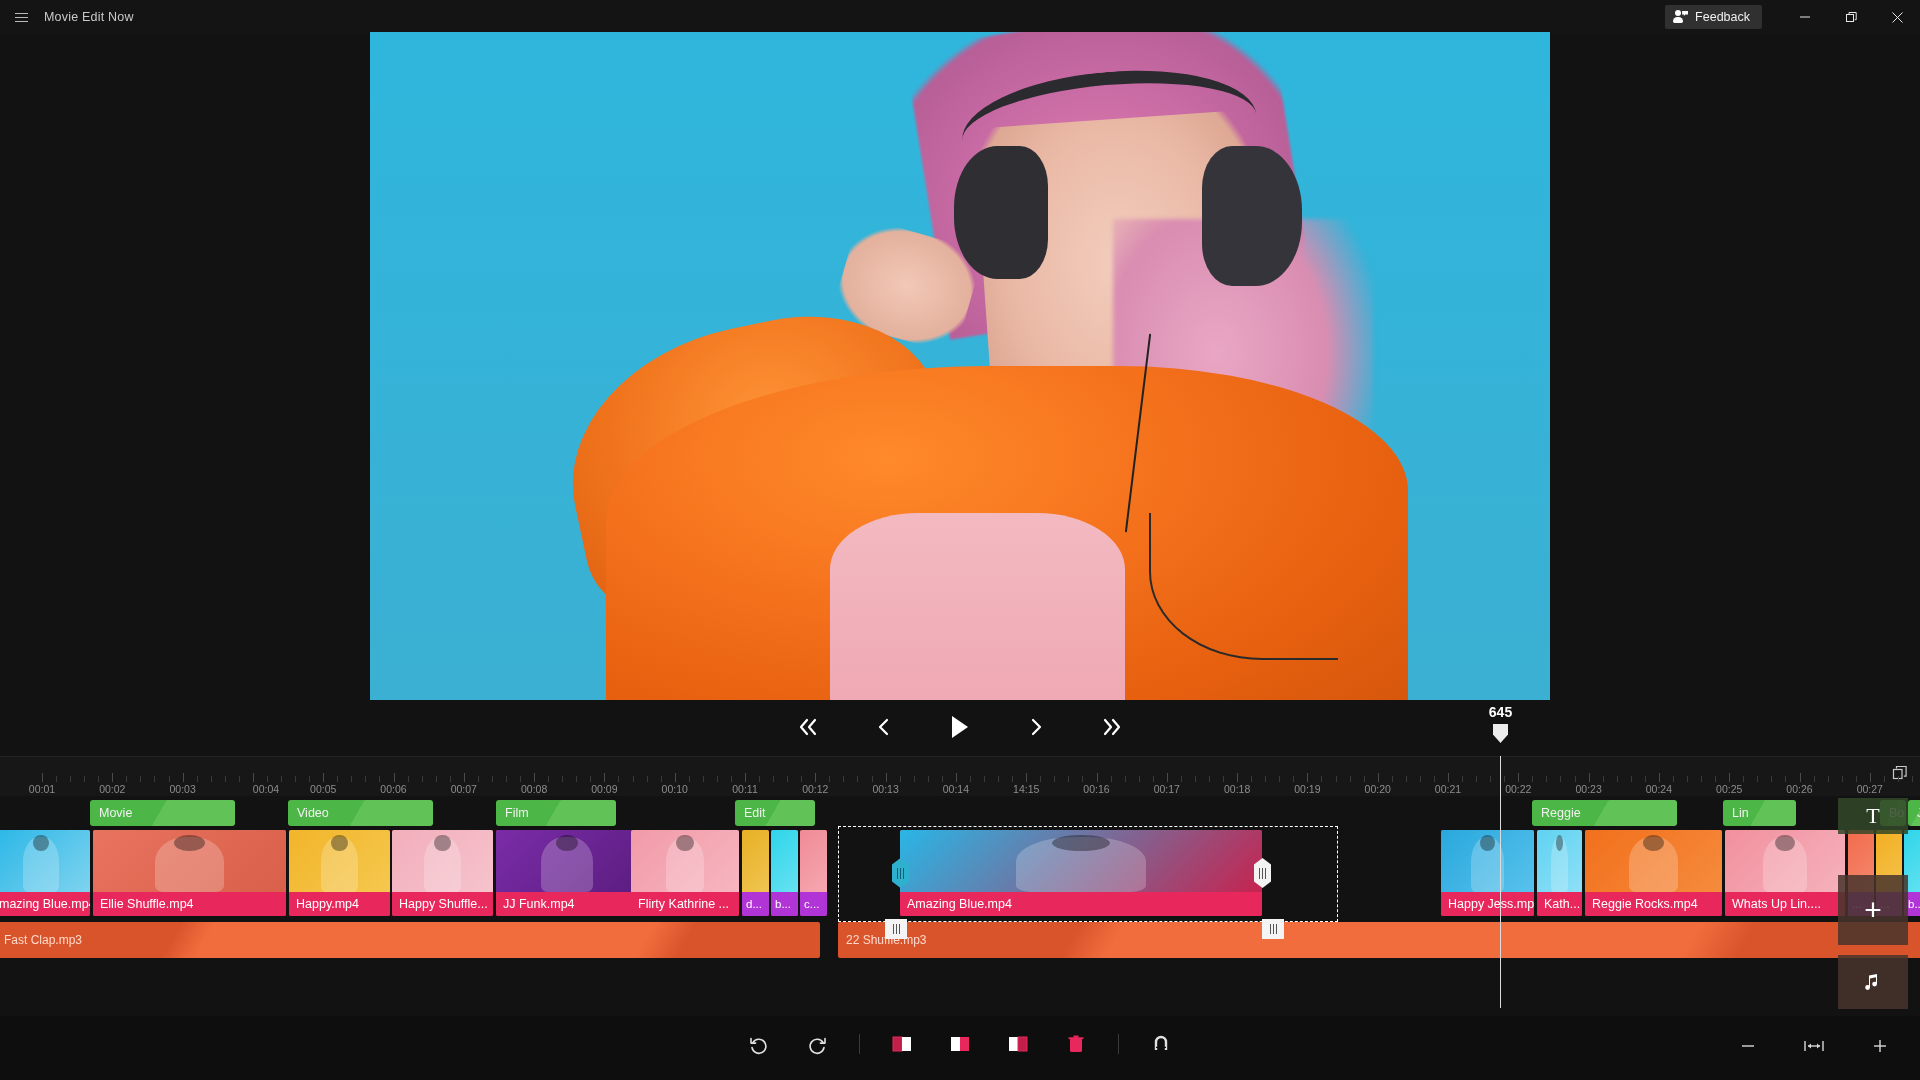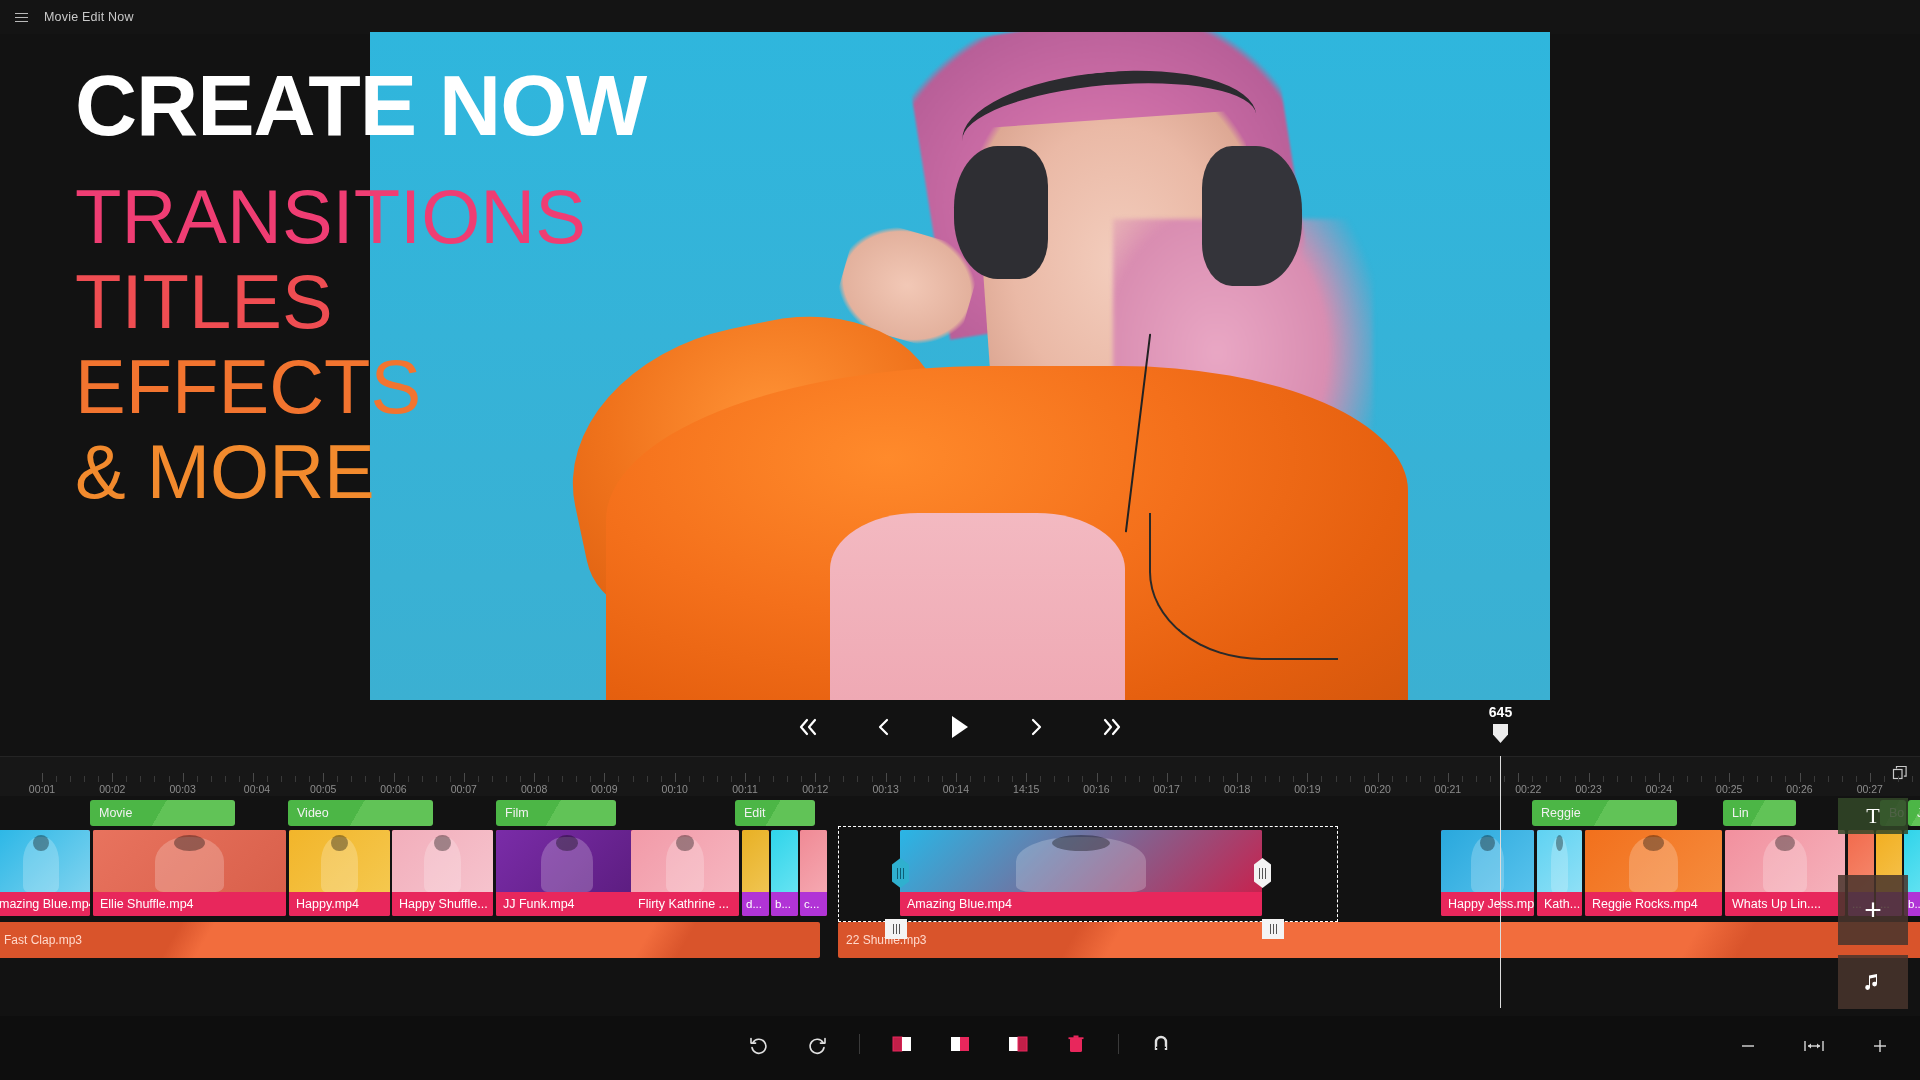--- a/index.html
+++ b/index.html
@@ -161,45 +161,63 @@
 <body>
 
 <div class="titlebar">
   <div class="hamburger">
     <i></i>
       <i></i>
       <i></i>
   </div>
   <div class="app-title">Movie Edit Now</div>
 
+  <div class="tb-right">
+    <div class="feedback-btn">
+      <span class="person-icon">
+          <em></em>
+        </span>
+      <span>Feedback</span>
+    </div>
+    <div class="wbtn">
+      <svg width="12" height="12" viewBox="0 0 12 12">
+          <line x1="1" y1="6" x2="11" y2="6" stroke="#e6e6e6" stroke-width="1"></line>
+        </svg>
+    </div>
+    <div class="wbtn">
+      <svg width="13" height="13" viewBox="0 0 13 13">
+          <rect x="1.5" y="3.5" width="7" height="7" fill="none" stroke="#e6e6e6" stroke-width="1"></rect>
+          <path d="M4 3.2V1.5h7.2v7.2H9.6" fill="none" stroke="#e6e6e6" stroke-width="1"></path>
+        </svg>
+    </div>
+    <div class="wbtn">
+      <svg width="13" height="13" viewBox="0 0 13 13">
+          <line x1="1.5" y1="1.5" x2="11.5" y2="11.5" stroke="#e6e6e6" stroke-width="1"></line>
+          <line x1="11.5" y1="1.5" x2="1.5" y2="11.5" stroke="#e6e6e6" stroke-width="1"></line>
+        </svg>
+    </div>
+  </div>
 </div>
 
 <div class="preview-area">
   <div class="video">
     <div class="photo">
       <div class="hairpink"></div>
       <div class="headband"></div>
       <div class="face"></div>
       <div class="hairlong"></div>
       <div class="cup-l"></div>
       <div class="cup-r"></div>
       <div class="hand"></div>
       <div class="sleeve"></div>
       <div class="jacket"></div>
       <div class="shirt"></div>
       <div class="cord"></div>
       <div class="cord2"></div>
     </div>
-  </div>
-  <div class="overlay-text">
-    <div class="ot-create">CREATE NOW</div>
-    <div class="ot-line ot-transitions">TRANSITIONS</div>
-    <div class="ot-line ot-titles">TITLES</div>
-    <div class="ot-line ot-effects">EFFECTS</div>
-    <div class="ot-line ot-more">&amp; MORE</div>
   </div>
 </div>
 
 <div class="transport">
   <div class="tctl">
     <svg width="22" height="20" viewBox="0 0 22 20">
         <path d="M10 3 4 10l6 7" fill="none" stroke="#fff" stroke-width="2.2" stroke-linecap="round" stroke-linejoin="round"></path>
         <path d="M18 3l-6 7 6 7" fill="none" stroke="#fff" stroke-width="2.2" stroke-linecap="round" stroke-linejoin="round"></path>
       </svg>
   </div>
@@ -244,21 +262,21 @@
     <div class="tick" style="left: 126.36px;"></div>
     <div class="tick" style="left: 140.42px;"></div>
     <div class="tick" style="left: 154.48px;"></div>
     <div class="tick" style="left: 168.54px;"></div>
     <div class="tlabel" style="left: 182.6px;">00:03</div>
     <div class="tick major" style="left: 182.6px;"></div>
     <div class="tick" style="left: 196.66px;"></div>
     <div class="tick" style="left: 210.72px;"></div>
     <div class="tick" style="left: 224.78px;"></div>
     <div class="tick" style="left: 238.84px;"></div>
-    <div class="tlabel" style="left: 257px; text-align: center;">00:04</div>
+    <div class="tlabel" style="left: 266px; text-align: center;">00:04</div>
     <div class="tick major" style="left: 252.9px;"></div>
     <div class="tick" style="left: 266.96px;"></div>
     <div class="tick" style="left: 281.02px;"></div>
     <div class="tick" style="left: 295.08px;"></div>
     <div class="tick" style="left: 309.14px;"></div>
     <div class="tlabel" style="left: 323.2px;">00:05</div>
     <div class="tick major" style="left: 323.2px;"></div>
     <div class="tick" style="left: 337.26px;"></div>
     <div class="tick" style="left: 351.32px;"></div>
     <div class="tick" style="left: 365.38px;"></div>
@@ -352,21 +370,21 @@
     <div class="tick" style="left: 1391.76px;"></div>
     <div class="tick" style="left: 1405.82px;"></div>
     <div class="tick" style="left: 1419.88px;"></div>
     <div class="tick" style="left: 1433.94px;"></div>
     <div class="tlabel" style="left: 1448px;">00:21</div>
     <div class="tick major" style="left: 1448px;"></div>
     <div class="tick" style="left: 1462.06px;"></div>
     <div class="tick" style="left: 1476.12px;"></div>
     <div class="tick" style="left: 1490.18px;"></div>
     <div class="tick" style="left: 1504.24px;"></div>
-    <div class="tlabel" style="left: 1518.3px; margin-left: 10px;">00:22</div>
+    <div class="tlabel" style="left: 1518.3px;">00:22</div>
     <div class="tick major" style="left: 1518.3px;"></div>
     <div class="tick" style="left: 1532.36px;"></div>
     <div class="tick" style="left: 1546.42px;"></div>
     <div class="tick" style="left: 1560.48px;"></div>
     <div class="tick" style="left: 1574.54px;"></div>
     <div class="tlabel" style="left: 1588.6px;">00:23</div>
     <div class="tick major" style="left: 1588.6px;"></div>
     <div class="tick" style="left: 1602.66px;"></div>
     <div class="tick" style="left: 1616.72px;"></div>
     <div class="tick" style="left: 1630.78px;"></div>

